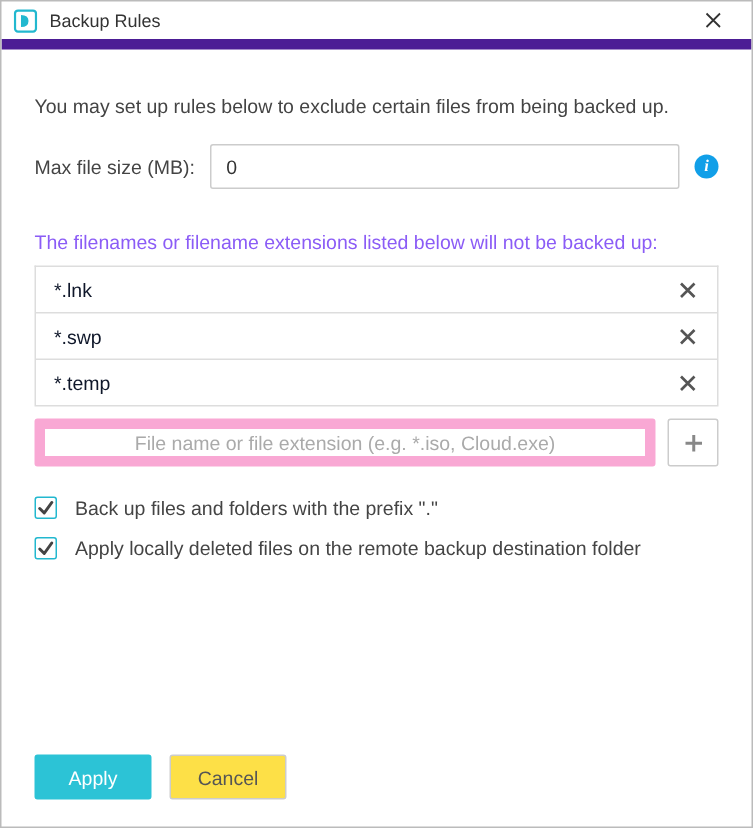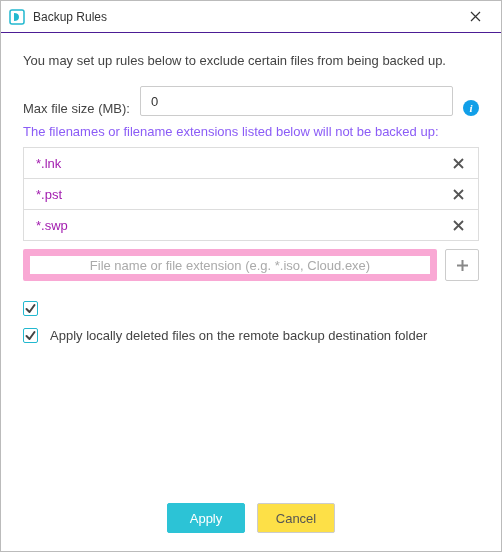--- a/index.html
+++ b/index.html
@@ -12,21 +12,21 @@
     height: 552px;
     border: 1px solid #bbb;
     display: flex;
     flex-direction: column;
   }
   .titlebar {
     height: 32px;
     display: flex;
     align-items: center;
     padding: 0 8px 0 8px;
-    border-bottom: 1px solid #4c1d95;
+    border-bottom: 7px solid #4c1d95;
   }
   .app-icon {
     width: 16px; height: 16px;
     margin-right: 8px;
     display: flex; align-items: center; justify-content: center;
   }
   .title-text {
     font-size: 12px;
     color: #333;
     flex: 1;
@@ -41,26 +41,27 @@
   .content {
     padding: 20px 22px 0 22px;
     flex: 1;
     display: flex;
     flex-direction: column;
   }
   .intro {
     font-size: 13px;
     color: #444;
     margin-bottom: 18px;
+    margin-top: 10px;
   }
   .row-maxsize {
     display: flex;
-    align-items: flex-end;
+    align-items: center;
     gap: 10px;
-    margin-bottom: 8px;
+    margin-bottom: 28px;
   }
   .row-maxsize label {
     font-size: 13px;
     color: #444;
     white-space: nowrap;
   }
   .row-maxsize input {
     flex: 1;
     height: 30px;
     border: 1px solid #ccc;
@@ -92,21 +93,21 @@
     border: 1px solid #ddd;
     border-bottom: none;
   }
   .exclude-item {
     height: 31px;
     border-bottom: 1px solid #ddd;
     display: flex;
     align-items: center;
     padding: 0 10px 0 12px;
     font-size: 13px;
-    color: #a21caf;
+    color: #0f172a;
   }
   .exclude-item .name { flex: 1; }
   .remove-btn {
     width: 20px; height: 20px;
     display: flex; align-items: center; justify-content: center;
     cursor: pointer;
     color: #555;
   }
   .remove-btn svg { width: 11px; height: 11px; stroke-width: 2; }
   .add-row {
@@ -156,21 +157,21 @@
     border-color: #22b8cf;
   }
   .checkbox.checked svg {
     stroke: #22b8cf;
   }
   .checkbox svg { width: 11px; height: 11px; display: none; }
   .checkbox.checked svg { display: block; }
   .footer {
     padding: 16px 22px 18px;
     display: flex;
-    justify-content: center;
+    justify-content: flex-start;
     gap: 12px;
   }
   .btn {
     min-width: 78px;
     height: 30px;
     border-radius: 2px;
     font-size: 13px;
     display: flex; align-items: center; justify-content: center;
     cursor: pointer;
     border: 1px solid #ccc;
@@ -216,29 +217,29 @@
   <div class="exclude-list" id="exclude-list">
       <div class="exclude-item">
         <span class="name">*.lnk</span>
         <div class="remove-btn">
           <svg viewBox="0 0 11 11">
             <path d="M1 1 L10 10 M10 1 L1 10" stroke="currentColor" stroke-width="1.8" fill="none"></path>
           </svg>
         </div>
       </div>
       <div class="exclude-item">
-        <span class="name">*.pst</span>
+        <span class="name">*.swp</span>
         <div class="remove-btn">
           <svg viewBox="0 0 11 11">
             <path d="M1 1 L10 10 M10 1 L1 10" stroke="currentColor" stroke-width="1.8" fill="none"></path>
           </svg>
         </div>
       </div>
       <div class="exclude-item">
-        <span class="name">*.swp</span>
+        <span class="name">*.temp</span>
         <div class="remove-btn">
           <svg viewBox="0 0 11 11">
             <path d="M1 1 L10 10 M10 1 L1 10" stroke="currentColor" stroke-width="1.8" fill="none"></path>
           </svg>
         </div>
       </div>
     </div>
 
   <div class="add-row">
     <input type="text" placeholder="File name or file extension (e.g. *.iso, Cloud.exe)" style="">
@@ -249,20 +250,21 @@
     </div>
   </div>
 
   <div class="checks" id="checks">
       <div class="check-row">
         <div class="checkbox checked">
           <svg viewBox="0 0 11 11">
             <path d="M1.5 6 L4.5 9 L9.5 2" stroke="currentColor" stroke-width="2" fill="none" stroke-linecap="round" stroke-linejoin="round"></path>
           </svg>
         </div>
+        <span>Back up files and folders with the prefix "."</span>
       </div>
       <div class="check-row">
         <div class="checkbox checked">
           <svg viewBox="0 0 11 11">
             <path d="M1.5 6 L4.5 9 L9.5 2" stroke="currentColor" stroke-width="2" fill="none" stroke-linecap="round" stroke-linejoin="round"></path>
           </svg>
         </div>
         <span>Apply locally deleted files on the remote backup destination folder</span>
       </div>
     </div>

